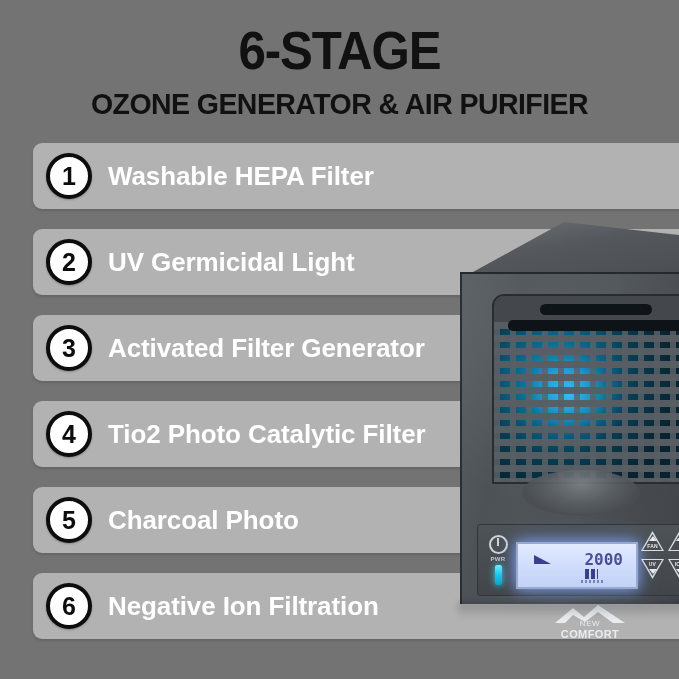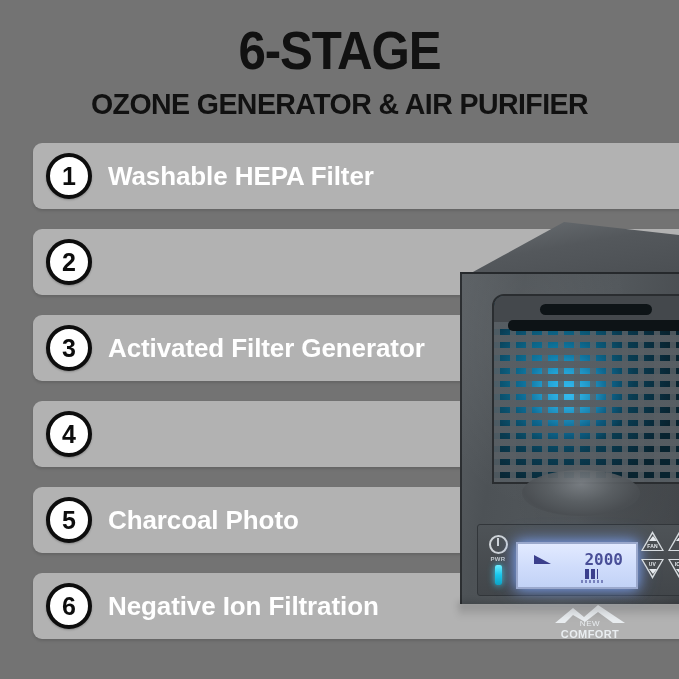--- a/index.html
+++ b/index.html
@@ -468,29 +468,31 @@
 
   <div class="feature-list">
 
     <div class="feature-row">
       <div class="num-badge">1</div>
       <div class="feature-label">Washable HEPA Filter</div>
     </div>
 
     <div class="feature-row">
       <div class="num-badge">2</div>
+      <div class="feature-label">UV Germicidal Light</div>
     </div>
 
     <div class="feature-row">
       <div class="num-badge">3</div>
       <div class="feature-label">Activated Filter Generator</div>
     </div>
 
     <div class="feature-row">
       <div class="num-badge">4</div>
+      <div class="feature-label">Tio2 Photo Catalytic Filter</div>
     </div>
 
     <div class="feature-row">
       <div class="num-badge">5</div>
       <div class="feature-label">Charcoal Photo</div>
     </div>
 
     <div class="feature-row">
       <div class="num-badge">6</div>
       <div class="feature-label">Negative Ion Filtration</div>

